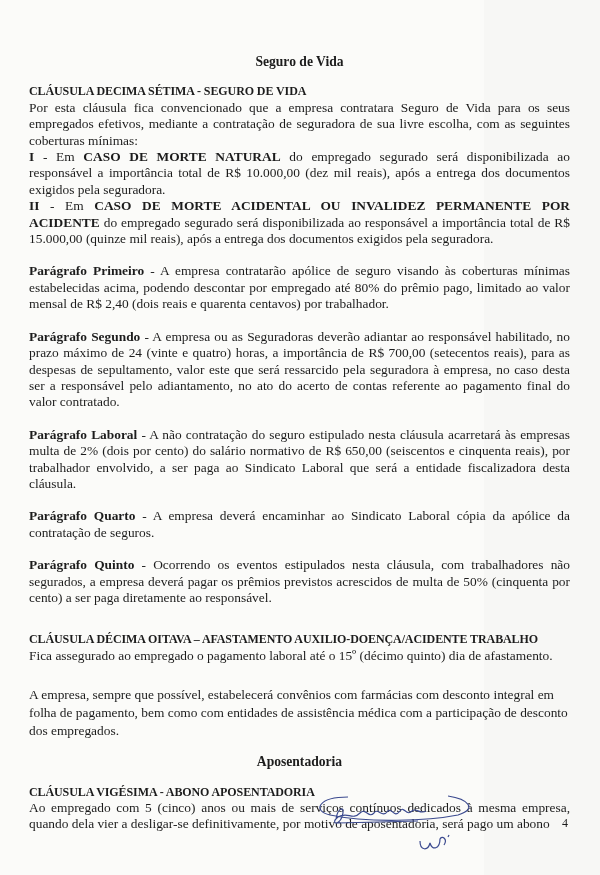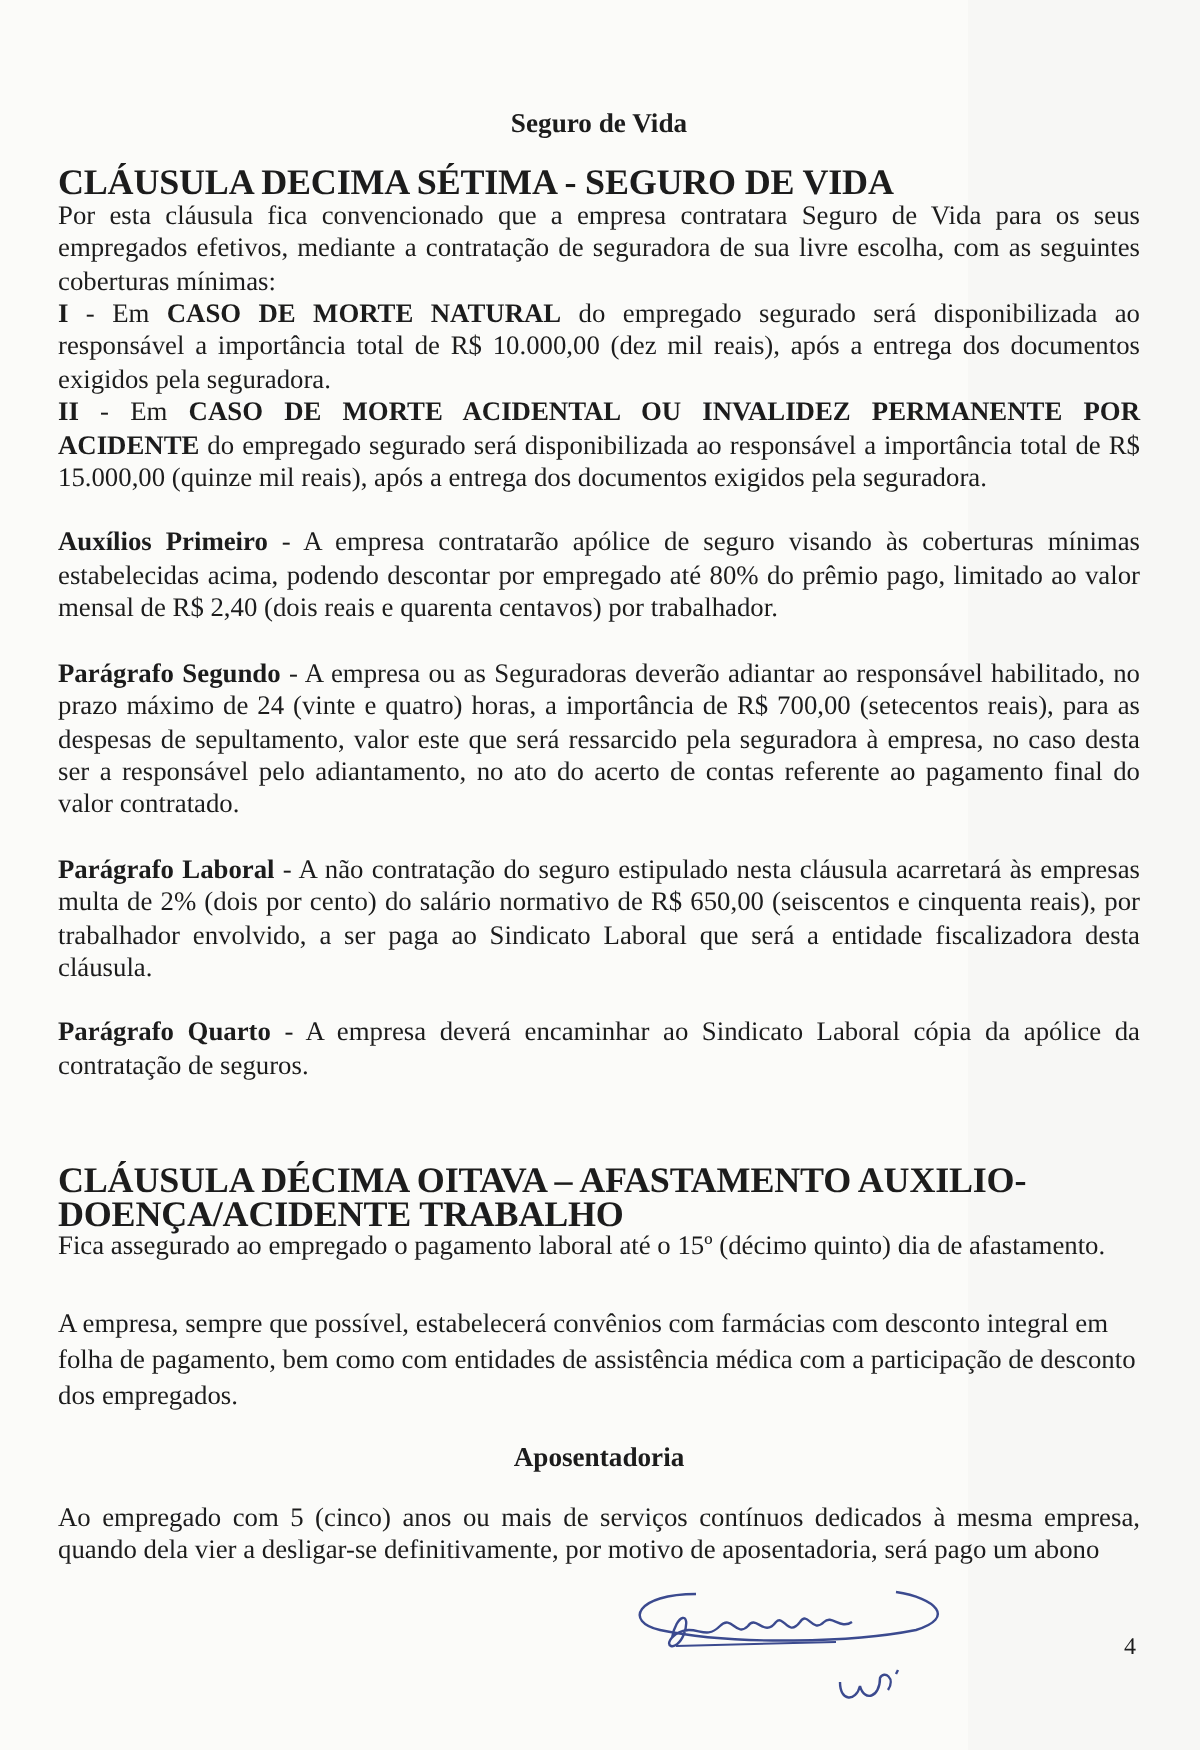--- a/index.html
+++ b/index.html
@@ -16,21 +16,21 @@
     }
     .content {
       position: absolute; left: 29px; top: 54px; width: 541px;
       font-size: 13.4px; line-height: 16.4px;
     }
     .section-title {
       text-align: center; font-weight: bold; font-size: 13.6px;
       margin: 0;
     }
     .clause-title {
-      font-weight: bold; font-size: 18px; margin: 0; letter-spacing: -0.1px;
+      font-weight: bold; font-size: 12px; margin: 0; letter-spacing: -0.1px;
     }
     p { margin: 0; }
     .justify { text-align: justify; }
     .gap-s { height: 12px; }
     .gap-m { height: 16px; }
     b { font-weight: bold; }
     .page-number {
       position: absolute; left: 562px; top: 816px; font-size: 12px;
     }
     .signature {
@@ -47,47 +47,49 @@
     <div style="height:13px"></div>
 
     <h4 class="clause-title">CLÁUSULA DECIMA SÉTIMA - SEGURO DE VIDA</h4>
     <p class="justify">Por esta cláusula fica convencionado que a empresa contratara Seguro de Vida para os seus empregados efetivos, mediante a contratação de seguradora de sua livre escolha, com as seguintes coberturas mínimas:</p>
 
     <p class="justify"><b>I</b><span> - Em </span><b>CASO DE MORTE NATURAL</b><span> do empregado segurado será disponibilizada ao responsável a importância total de R$ 10.000,00 (dez mil reais), após a entrega dos documentos exigidos pela seguradora.</span></p>
 
     <p class="justify"><b>II</b><span> - Em </span><b>CASO DE MORTE ACIDENTAL OU INVALIDEZ PERMANENTE POR ACIDENTE</b><span> do empregado segurado será disponibilizada ao responsável a importância total de R$ 15.000,00 (quinze mil reais), após a entrega dos documentos exigidos pela seguradora.</span></p>
 
     <div class="gap-m"></div>
-    <p class="justify"><b>Auxílios Primeiro</b><span> - A empresa  contratarão apólice de seguro visando às coberturas mínimas estabelecidas acima, podendo descontar por empregado até 80% do prêmio pago, limitado ao valor mensal de R$ 2,40 (dois reais e quarenta centavos) por trabalhador.</span></p>
+    <p class="justify"><b>Parágrafo Primeiro</b><span> - A empresa  contratarão apólice de seguro visando às coberturas mínimas estabelecidas acima, podendo descontar por empregado até 80% do prêmio pago, limitado ao valor mensal de R$ 2,40 (dois reais e quarenta centavos) por trabalhador.</span></p>
 
     <div class="gap-m"></div>
     <p class="justify"><b>Parágrafo Segundo</b><span> - A empresa  ou as Seguradoras deverão adiantar ao responsável habilitado, no prazo máximo de 24 (vinte e quatro) horas, a importância de R$ 700,00 (setecentos reais), para as despesas de sepultamento, valor este que será ressarcido pela seguradora à empresa, no caso desta ser a responsável pelo adiantamento, no ato do acerto de contas referente ao pagamento final do valor contratado.</span></p>
 
     <div class="gap-m"></div>
     <p class="justify"><b>Parágrafo Laboral</b><span> - A não contratação do seguro estipulado nesta cláusula acarretará às empresas multa de 2% (dois por cento) do salário normativo de R$ 650,00 (seiscentos e cinquenta reais), por trabalhador envolvido, a ser paga ao Sindicato Laboral que será a entidade fiscalizadora desta cláusula.</span></p>
 
     <div class="gap-m"></div>
     <p class="justify"><b>Parágrafo Quarto</b><span> - A empresa deverá encaminhar ao Sindicato Laboral cópia da apólice da contratação de seguros.</span></p>
 
     <div class="gap-m"></div>
+    <p class="justify"><b>Parágrafo Quinto</b><span> - Ocorrendo os eventos estipulados nesta cláusula, com trabalhadores não segurados, a empresa deverá pagar os prêmios previstos acrescidos de multa de 50% (cinquenta por cento) a ser paga diretamente ao responsável.</span></p>
 
     <div class="gap-s"></div>
     <div style="height:13px"></div>
 
     <h4 class="clause-title">CLÁUSULA DÉCIMA OITAVA – AFASTAMENTO AUXILIO-DOENÇA/ACIDENTE TRABALHO</h4>
     <p>Fica assegurado ao empregado o pagamento laboral até o 15º (décimo quinto)  dia de afastamento.</p>
 
     <div style="height:10px"></div>
     <div style="height:12px"></div>
     <p style="line-height:18px">A empresa, sempre que possível, estabelecerá convênios com farmácias com desconto integral em folha de pagamento, bem como com entidades de assistência médica com a participação de desconto  dos empregados.</p>
 
     <div style="height:14px"></div>
     <h3 class="section-title">Aposentadoria</h3>
     <div style="height:13px"></div>
 
+    <h4 class="clause-title">CLÁUSULA VIGÉSIMA  - ABONO APOSENTADORIA</h4>
     <p class="justify">Ao empregado com 5 (cinco) anos ou mais de serviços contínuos dedicados à mesma empresa, quando dela vier a desligar-se definitivamente, por motivo de aposentadoria, será pago um abono</p>
   </div>
 
   <svg class="signature" viewBox="0 0 170 62">
     <path d="M40 4 C 10 4, 4 18, 22 22 C 60 30, 120 28, 150 22 C 170 16, 160 6, 140 3" fill="none" stroke="#3b4a8f" stroke-width="1.2"></path>
     <path d="M28 26 C 30 14, 38 12, 34 24 C 30 34, 22 30, 30 24 C 40 18, 44 28, 52 20 C 58 14, 60 26, 66 20 C 70 14, 74 26, 80 18 C 84 14, 86 26, 92 18 C 96 12, 98 24, 104 18 C 108 14, 112 22, 118 18" fill="none" stroke="#3b4a8f" stroke-width="1.2"></path>
     <path d="M30 30 L 110 28" fill="none" stroke="#3b4a8f" stroke-width="1"></path>
     <path d="M112 48 C 112 58, 120 58, 122 50 C 124 58, 132 56, 132 46 C 134 42, 140 46, 136 52 M 140 44 L 141 42" fill="none" stroke="#3b4a8f" stroke-width="1.2"></path>
   </svg>
 

